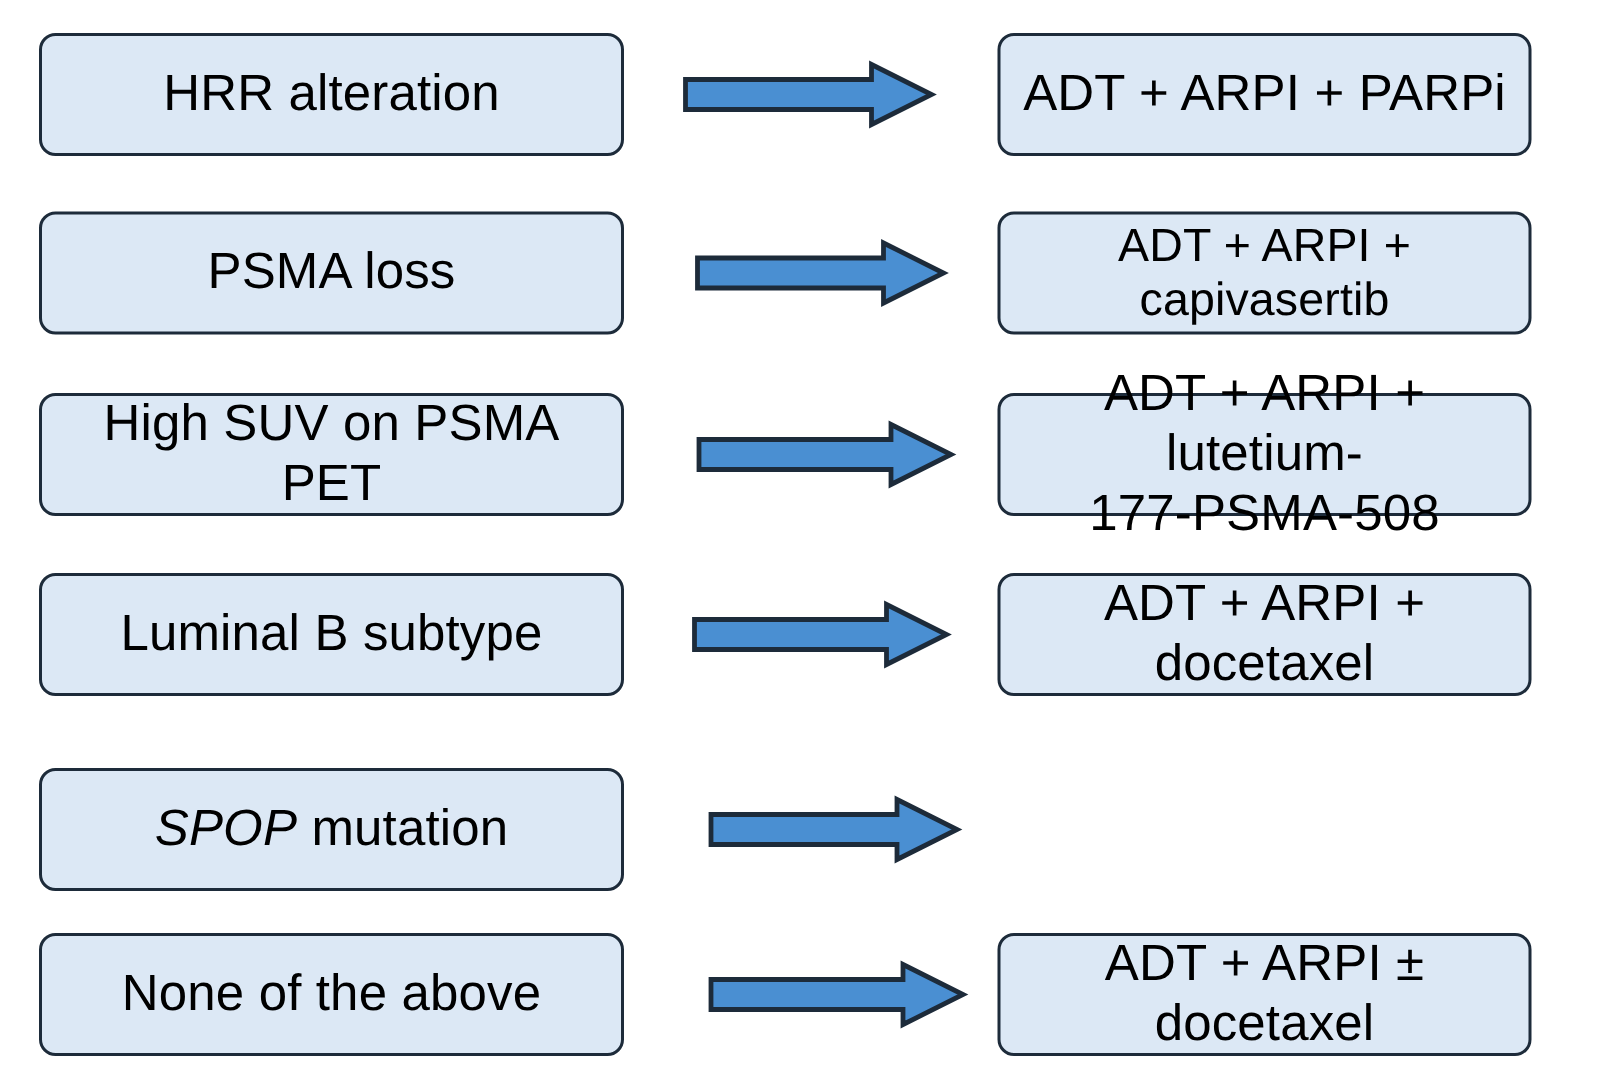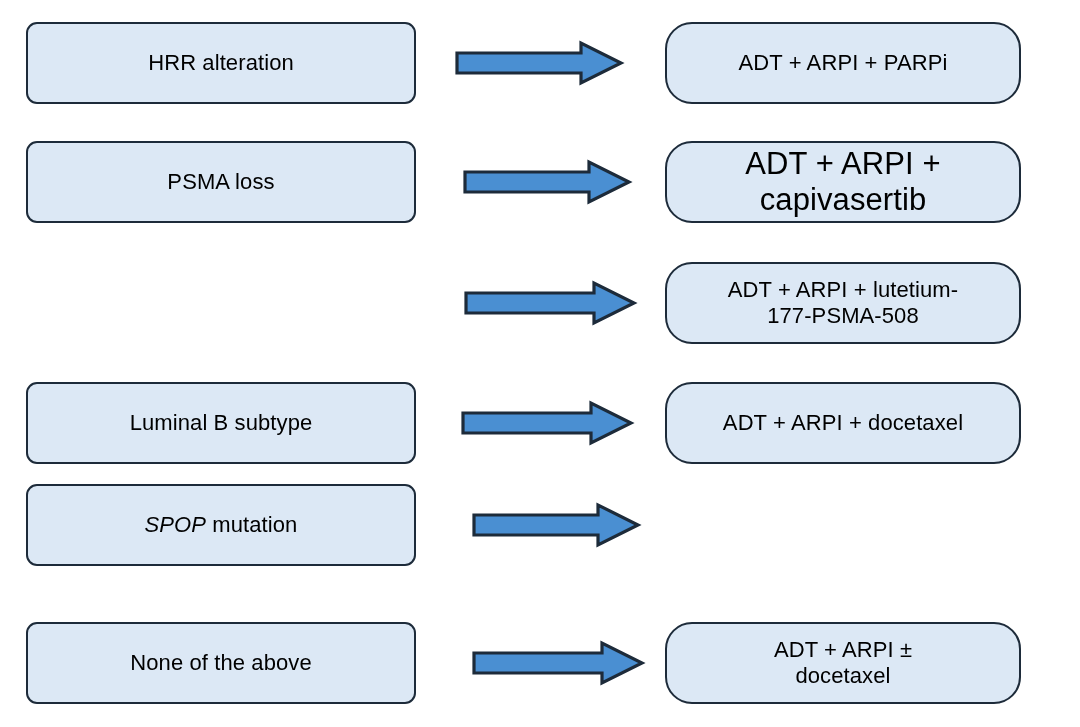--- a/index.html
+++ b/index.html
@@ -46,25 +46,24 @@
   }
 
   .box-left {
     left: 26px;
     width: 390px;
   }
 
   .box-right {
     left: 665px;
     width: 356px;
-    border-radius: 27px;
   }
 
   .box-label {
-    font-size: 22px;
+    font-size: 34px;
     line-height: 1.17;
     letter-spacing: 0.1px;
     white-space: pre-line;
   }
 
   .box-label .gene {
     font-style: italic;
   }
 
   
@@ -113,20 +112,23 @@
       <svg viewBox="0 0 168 44" preserveAspectRatio="none">
         <polygon class="arrow-shape" points="2,12 126,12 126,2 166,22 126,42 126,32 2,32"></polygon>
       </svg>
     </div>
     <div class="box box-right">
       <span class="box-label" style="font-size:31px;">ADT + ARPI + capivasertib</span>
     </div>
   </div>
 
   <div class="row" style="top:262px;">
+    <div class="box box-left">
+      <span class="box-label">High SUV on PSMA PET</span>
+    </div>
     <div class="arrow-wrap" style="left:464px; width:172px;">
       <svg viewBox="0 0 172 44" preserveAspectRatio="none">
         <polygon class="arrow-shape" points="2,12 130,12 130,2 170,22 130,42 130,32 2,32"></polygon>
       </svg>
     </div>
     <div class="box box-right">
       <span class="box-label">ADT + ARPI + lutetium-
 177-PSMA-508</span>
     </div>
   </div>
@@ -138,21 +140,21 @@
     <div class="arrow-wrap" style="left:461px; width:172px;">
       <svg viewBox="0 0 172 44" preserveAspectRatio="none">
         <polygon class="arrow-shape" points="2,12 130,12 130,2 170,22 130,42 130,32 2,32"></polygon>
       </svg>
     </div>
     <div class="box box-right">
       <span class="box-label">ADT + ARPI + docetaxel</span>
     </div>
   </div>
 
-  <div class="row" style="top:484px;">
+  <div class="row" style="top:512px;">
     <div class="box box-left">
       <span class="box-label"><span class="gene">SPOP</span><span> mutation</span></span>
     </div>
     <div class="arrow-wrap" style="left:472px; width:168px;">
       <svg viewBox="0 0 168 44" preserveAspectRatio="none">
         <polygon class="arrow-shape" points="2,12 126,12 126,2 166,22 126,42 126,32 2,32"></polygon>
       </svg>
     </div>
   </div>
 

